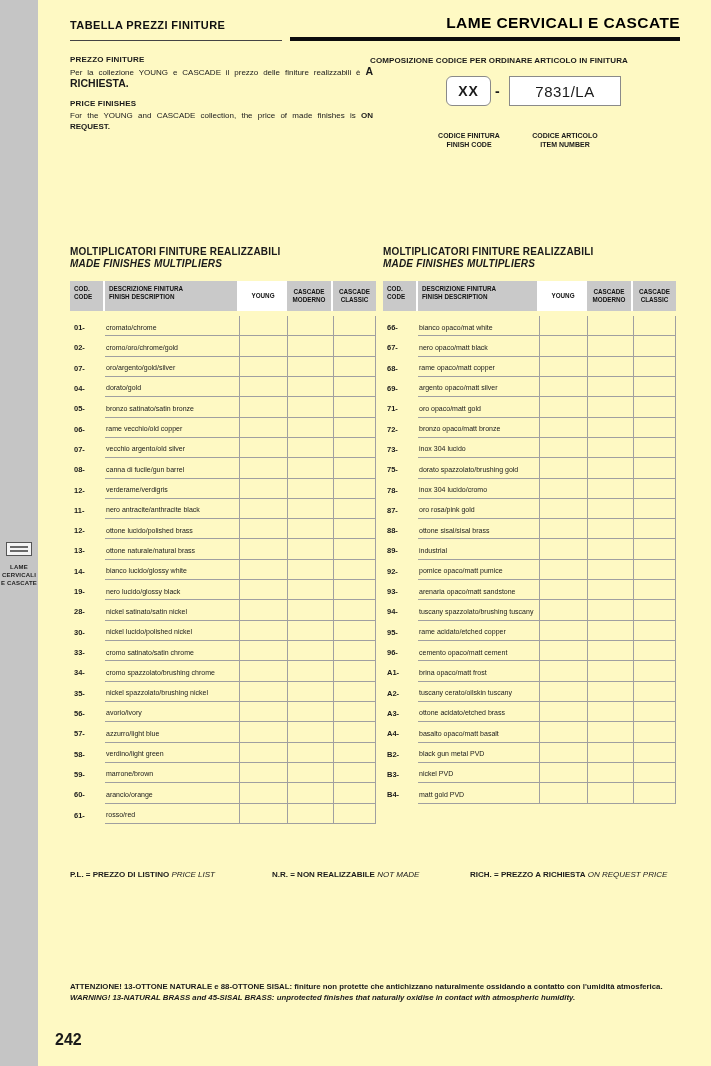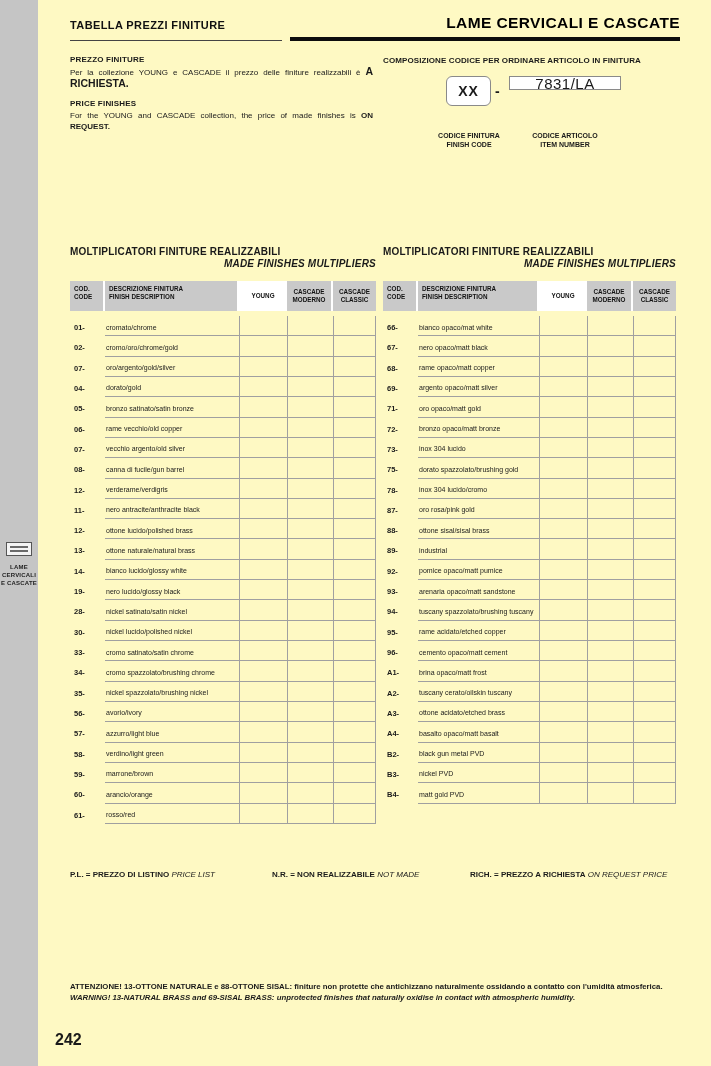--- a/index.html
+++ b/index.html
@@ -20,35 +20,35 @@
   .rule-left { position:absolute; left:70px; top:40px; width:212px; height:1px; background:#444; }
   .rule-right { position:absolute; left:290px; top:37px; width:390px; height:4px; background:#0d0d0d; }
 
   
   .intro { position:absolute; left:70px; top:55px; width:303px; }
   .intro h3 { font-size:8px; font-weight:bold; margin-bottom:2px; letter-spacing:0.2px; }
   .intro p { font-size:8px; line-height:11px; text-align:justify; margin-bottom:9px; }
   .intro p b.big { font-size:10.5px; }
 
   
-  .cc-heading { position:absolute; left:383px; top:56px; width:300px; font-size:8px; font-weight:bold; letter-spacing:0.1px; }
+  .cc-heading { position:absolute; left:370px; top:56px; width:300px; font-size:8px; font-weight:bold; letter-spacing:0.1px; }
   .box { position:absolute; border:1px solid #8a8a8a; background:#fff; display:flex; align-items:center; justify-content:center; }
   .box.finish { left:446px; top:76px; width:45px; height:30px; font-size:14px; font-weight:bold; letter-spacing:1px;border-radius:6px; }
   .dash { position:absolute; left:495px; top:83px; font-size:14px; font-weight:bold; }
-  .box.item { left:509px; top:76px; width:112px; height:14px; font-size:15px; letter-spacing:0.5px; }
+  .box.item { left:509px; top:76px; width:112px; height:30px; font-size:15px; letter-spacing:0.5px; }
   .boxlabel { position:absolute; top:131px; width:110px; text-align:center; font-size:7px; font-weight:bold; line-height:9px; }
   .boxlabel.l1 { left:414px; }
   .boxlabel.l2 { left:510px; }
 
   
   .ftable { position:absolute; top:246px; }
   .ftable.t-left { left:70px; width:306px; }
   .ftable.t-right { left:383px; width:293px; }
   .ttitle { font-size:10px; font-weight:bold; line-height:12px; letter-spacing:0.2px; }
-  .ttitle.italic { font-style:italic; margin-bottom:11px;text-align:right; }
+  .ttitle.italic { font-style:italic; margin-bottom:11px; }
   .thead { display:flex; height:30px; margin-bottom:5px; }
   .hc { font-size:6.3px; font-weight:bold; line-height:8px; color:#111; }
   .hc.gray { background:#c9c9c9; }
   .hc.code { width:35px; padding:4px 0 0 4px; border-right:2px solid #fff; }
   .hc.desc { flex:1; padding:4px 0 0 4px; border-right:2px solid #fff; }
   .hc.young { width:48px; background:#fff; display:flex; align-items:center; justify-content:center; }
   .hc.cm { width:46px; border-right:2px solid #fff; }
   .hc.cm, .hc.cc { display:flex; flex-direction:column; align-items:center; justify-content:center; text-align:center; }
   .hc.cc { width:43px; }
 
@@ -518,18 +518,18 @@
   </section>
 
   <div class="legend">
     <div class="li" id="leg0"><b>P.L. = PREZZO DI LISTINO</b> <i>PRICE LIST</i></div>
     <div class="li" id="leg1"><b>N.R. = NON REALIZZABILE</b> <i>NOT MADE</i></div>
     <div class="li" id="leg2"><b>RICH. = PREZZO A RICHIESTA</b> <i>ON REQUEST PRICE</i></div>
   </div>
 
   <div class="warning">
     <div class="w-it">ATTENZIONE! 13-OTTONE NATURALE e 88-OTTONE SISAL: finiture non protette che antichizzano naturalmente ossidando a contatto con l'umidità atmosferica.</div>
-    <div class="w-en">WARNING! 13-NATURAL BRASS and 69-SISAL BRASS: unprotected finishes that naturally oxidise in contact with atmospheric humidity.</div>
+    <div class="w-en">WARNING! 13-NATURAL BRASS and 45-SISAL BRASS: unprotected finishes that naturally oxidise in contact with atmospheric humidity.</div>
   </div>
 
   <div class="pagenum">242</div>
 
 </div>
 
 </body></html>

